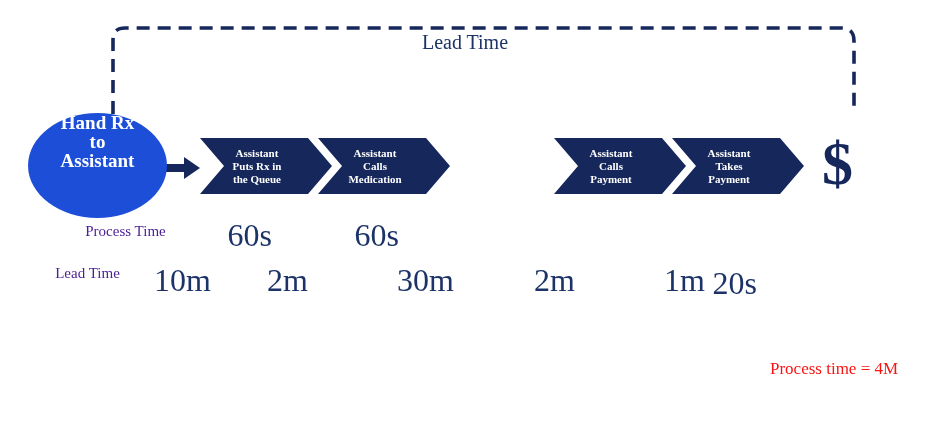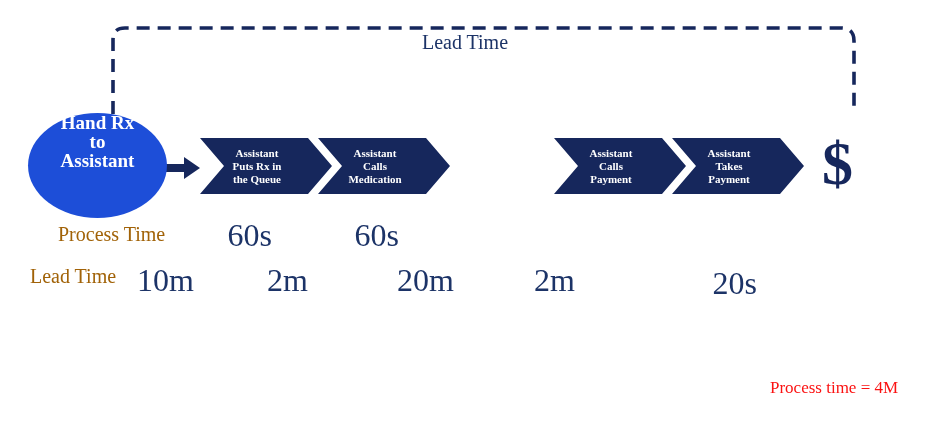--- a/index.html
+++ b/index.html
@@ -22,40 +22,40 @@
   .chevron{
     position:absolute;top:138px;width:132px;height:56px;background:#16275c;
     clip-path:polygon(0 0,108px 0,132px 28px,108px 56px,0 56px,24px 28px);
     display:flex;flex-direction:column;justify-content:center;align-items:center;
     box-sizing:border-box;padding-right:18px;
     color:#ffffff;font-weight:bold;font-size:11px;line-height:13px;text-align:center;
   }
   .chevron span{display:block;}
   .c1{left:200px;} .c2{left:318px;} .c3{left:436px;} .c4{left:554px;} .c5{left:672px;}
   .row-label{
-    position:absolute;font-size:20px;color:#a16207;text-align:left;
+    position:absolute;font-size:15px;color:#4c1d95;text-align:center;
   }
   .process-label{left:58px;top:223px;width:135px;}
   .leadrow-label{left:30px;top:265px;width:115px;}
   .time-val{
     position:absolute;width:84px;text-align:right;font-size:32px;color:#1c3367;
   }
   .pv{top:217px;}
   .lv{top:262px;}
   .pv1{left:188px;} .pv2{left:315px;} .pv3{left:439px;} .pv4{left:566px;} .pv5{left:673px;margin-top:48px;}
-  .lv1{left:110px;} .lv2{left:224px;} .lv3{left:370px;} .lv4{left:491px;} .lv5{left:621px;}
+  .lv1{left:127px;} .lv2{left:224px;} .lv3{left:370px;} .lv4{left:491px;} .lv5{left:621px;}
   .dollar{
     position:absolute;left:822px;top:128px;font-size:62px;font-weight:bold;
     color:#16275c;line-height:1.15;
   }
   .summary{
     position:absolute;left:770px;top:311px;color:#fb1212;font-size:17px;
     line-height:23px;white-space:pre;
   }
-  .summary div{white-space:pre;margin-top:19px;}
+  .summary div{white-space:pre;}
 </style>
 </head>
 <body>
 
 <div class="canvas">
 
   <svg class="overlay" width="952" height="422" viewBox="0 0 952 422">
     <path d="M113 114 L113 40 Q113 28 125 28 L841 28 Q854 28 854 41 L854 113" fill="none" stroke="#16275c" stroke-width="3.6" stroke-dasharray="13 8"></path>
     <polygon points="163,164 184,164 184,157 200,168 184,179 184,172 163,172" fill="#16275c"></polygon>
   </svg>
@@ -90,22 +90,23 @@
   </div>
 
   <div class="row-label process-label">Process Time</div>
   <div class="time-val pv pv1">60s</div>
   <div class="time-val pv pv2">60s</div>
   <div class="time-val pv pv5">20s</div>
 
   <div class="row-label leadrow-label">Lead Time</div>
   <div class="time-val lv lv1">10m</div>
   <div class="time-val lv lv2">2m</div>
-  <div class="time-val lv lv3">20m</div>
+  <div class="time-val lv lv3">30m</div>
   <div class="time-val lv lv4">2m</div>
+  <div class="time-val lv lv5">1m</div>
 
   <div class="dollar">$</div>
 
   <div class="summary">
     <div>Process time = 4M</div>
     
     
     
   </div>
 

